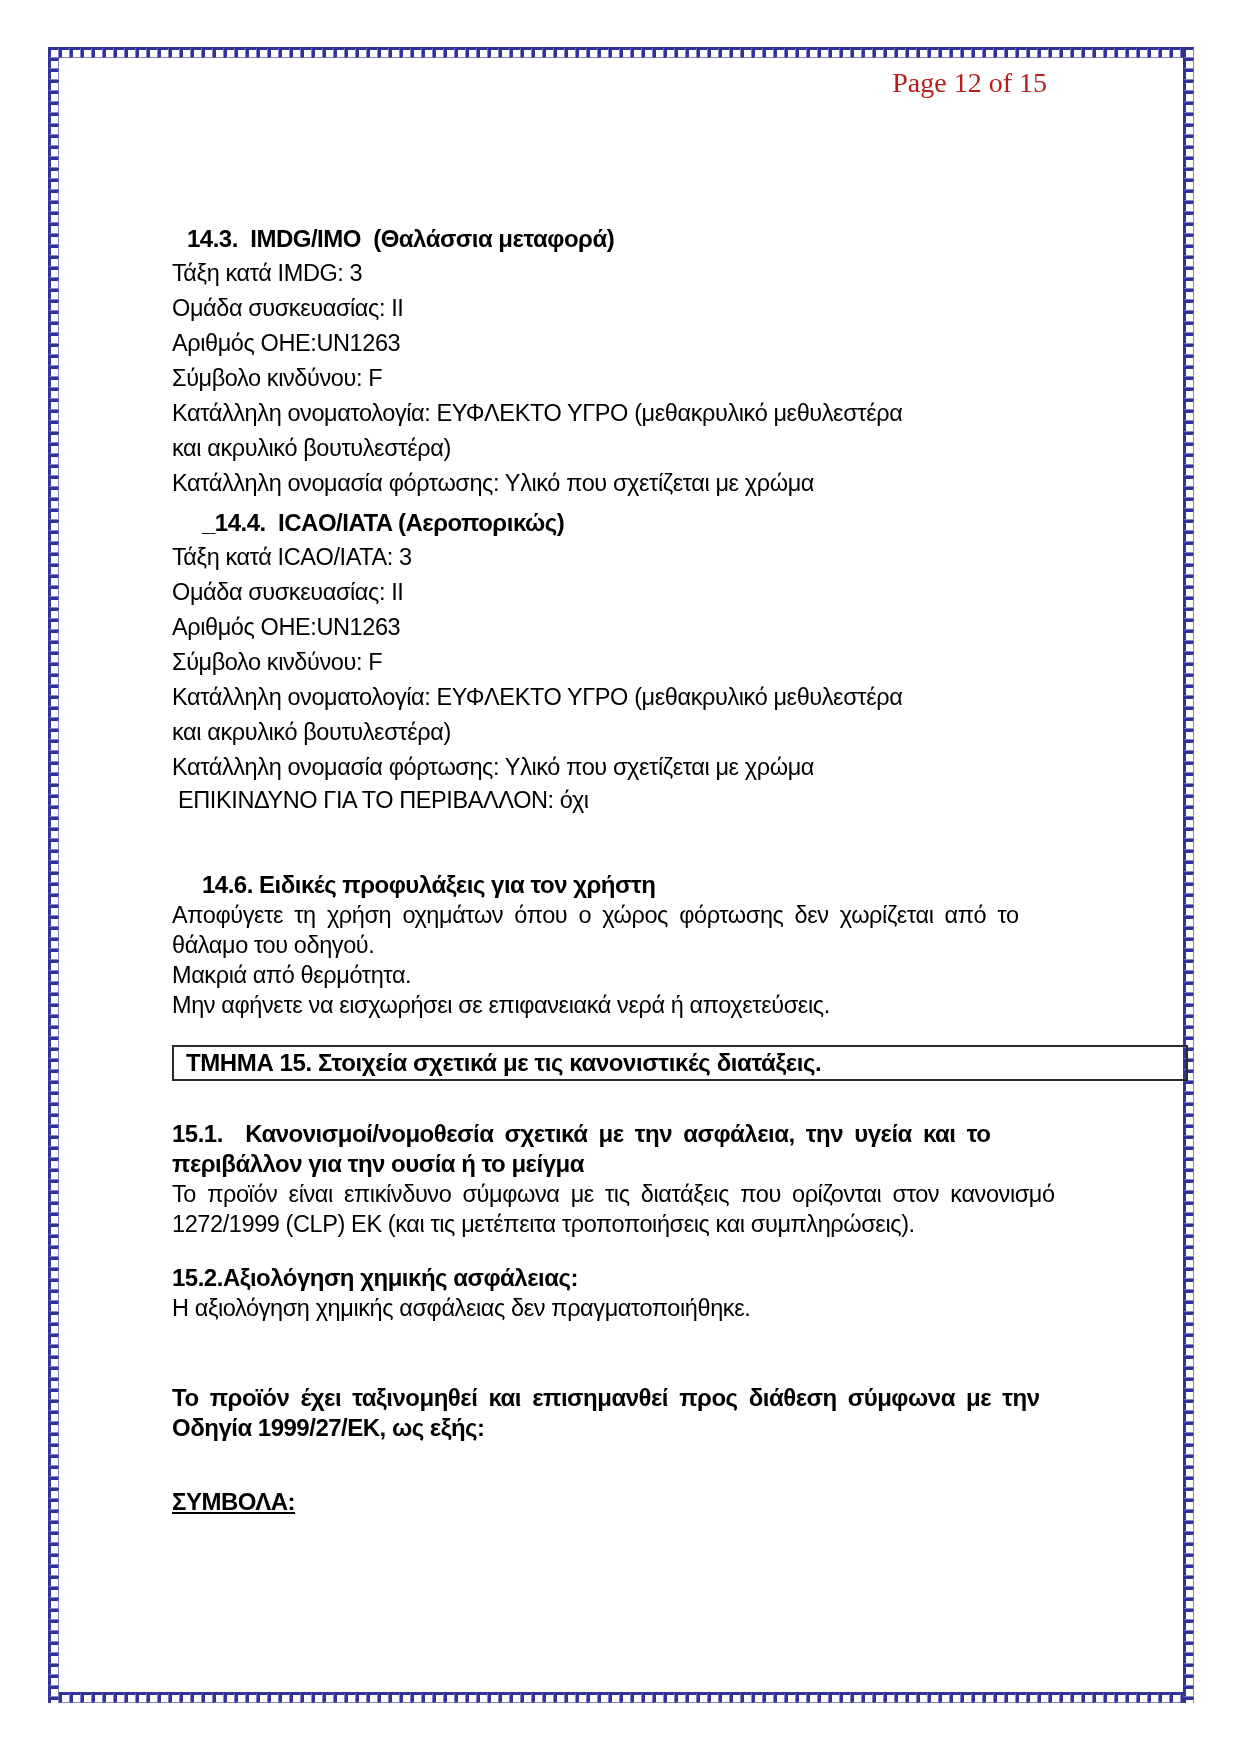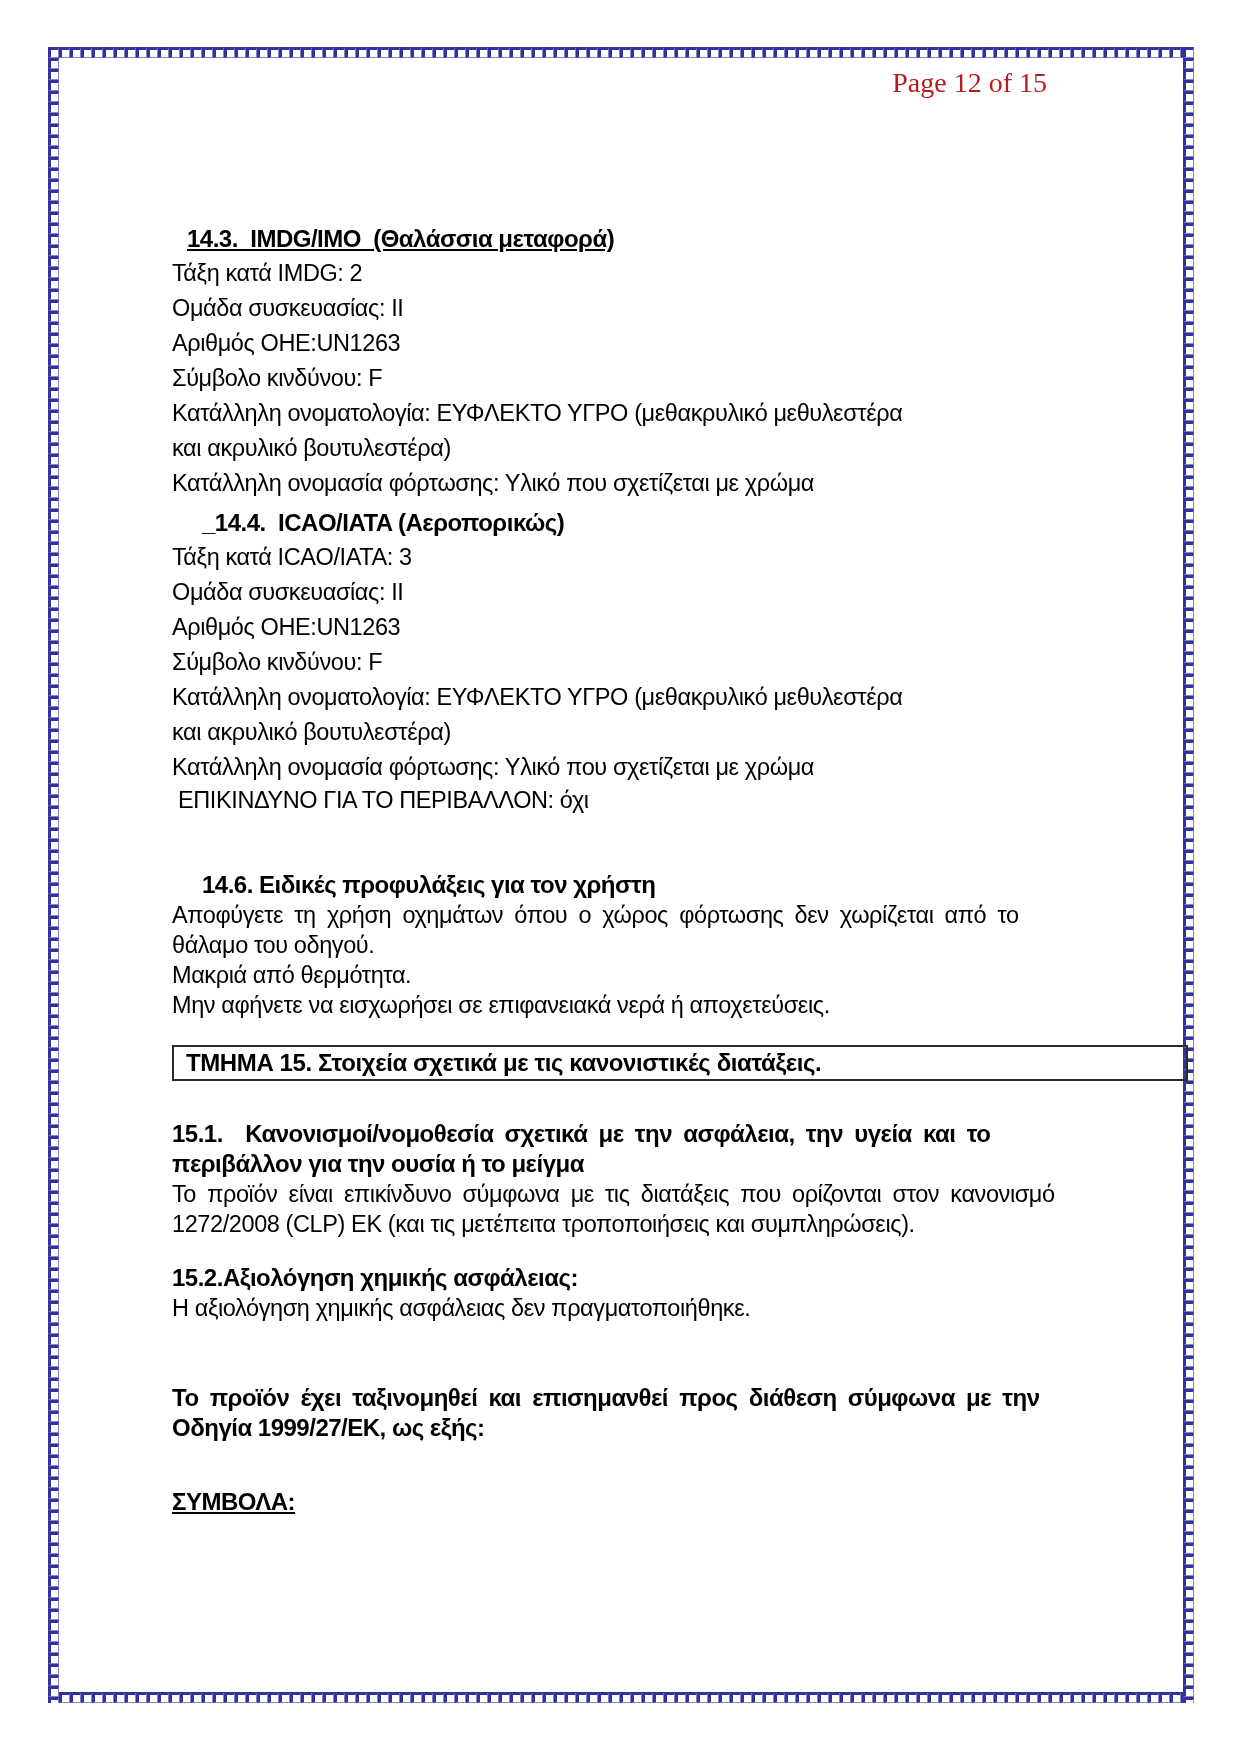--- a/index.html
+++ b/index.html
@@ -572,25 +572,25 @@
       <i></i>
       <i></i>
       <i></i>
       <i></i>
       <i></i>
     </div>
 
   <div class="content">
     <div class="page-header">Page 12 of 15</div>
     <div id="doc">
-        <div class="block heading wide" style="margin-top: 113px; padding-left: 15px; text-decoration: underline;">
+        <div class="block heading wide" style="margin-top: 113px; padding-left: 15px;">
           <div class="line">14.3.&nbsp; IMDG/IMO&nbsp; (Θαλάσσια μεταφορά)</div>
         </div>
         <div class="block body wide">
-          <div class="line">Τάξη κατά IMDG: 2</div>
+          <div class="line">Τάξη κατά IMDG: 3</div>
           <div class="line">Ομάδα συσκευασίας: II</div>
           <div class="line">Αριθμός ΟΗΕ:UN1263</div>
           <div class="line">Σύμβολο κινδύνου: F</div>
           <div class="line">Κατάλληλη ονοματολογία: ΕΥΦΛΕΚΤΟ ΥΓΡΟ (μεθακρυλικό μεθυλεστέρα</div>
           <div class="line">και ακρυλικό βουτυλεστέρα)</div>
           <div class="line">Κατάλληλη ονομασία φόρτωσης: Υλικό που σχετίζεται με χρώμα</div>
         </div>
         <div class="block heading wide" style="margin-top: 4px; padding-left: 30px;">
           <div class="line">_14.4.&nbsp; ICAO/IATA (Αεροπορικώς)</div>
         </div>
@@ -619,21 +619,21 @@
         </div>
         <div class="block boxed" style="margin-top: 25px;">
           <div class="line">ΤΜΗΜΑ 15. Στοιχεία σχετικά με τις κανονιστικές διατάξεις.</div>
         </div>
         <div class="block heading" style="margin-top: 38px;">
           <div class="line stretch">15.1.&nbsp; Κανονισμοί/νομοθεσία σχετικά με την ασφάλεια, την υγεία και το</div>
           <div class="line">περιβάλλον για την ουσία ή το μείγμα</div>
         </div>
         <div class="block body">
           <div class="line stretch">Το προϊόν είναι επικίνδυνο σύμφωνα με τις διατάξεις που ορίζονται στον κανονισμό</div>
-          <div class="line">1272/2008 (CLP) ΕΚ (και τις μετέπειτα τροποποιήσεις και συμπληρώσεις).</div>
+          <div class="line">1272/1999 (CLP) ΕΚ (και τις μετέπειτα τροποποιήσεις και συμπληρώσεις).</div>
         </div>
         <div class="block heading" style="margin-top: 24px;">
           <div class="line">15.2.Αξιολόγηση χημικής ασφάλειας:</div>
         </div>
         <div class="block body">
           <div class="line">Η αξιολόγηση χημικής ασφάλειας δεν πραγματοποιήθηκε.</div>
         </div>
         <div class="block heading" style="margin-top: 60px;">
           <div class="line stretch">Το προϊόν έχει ταξινομηθεί και επισημανθεί προς διάθεση σύμφωνα με την</div>
           <div class="line">Οδηγία 1999/27/ΕΚ, ως εξής:</div>

